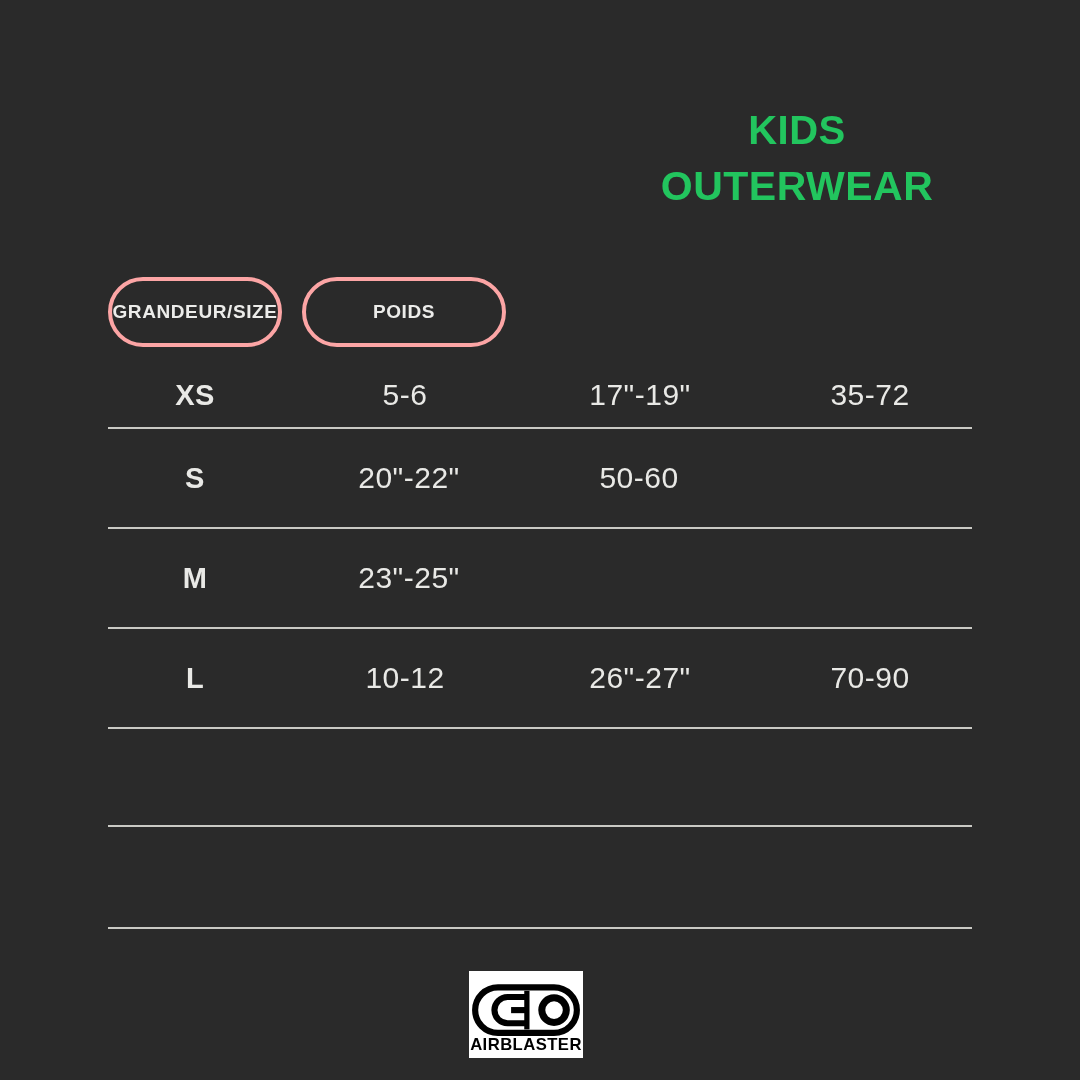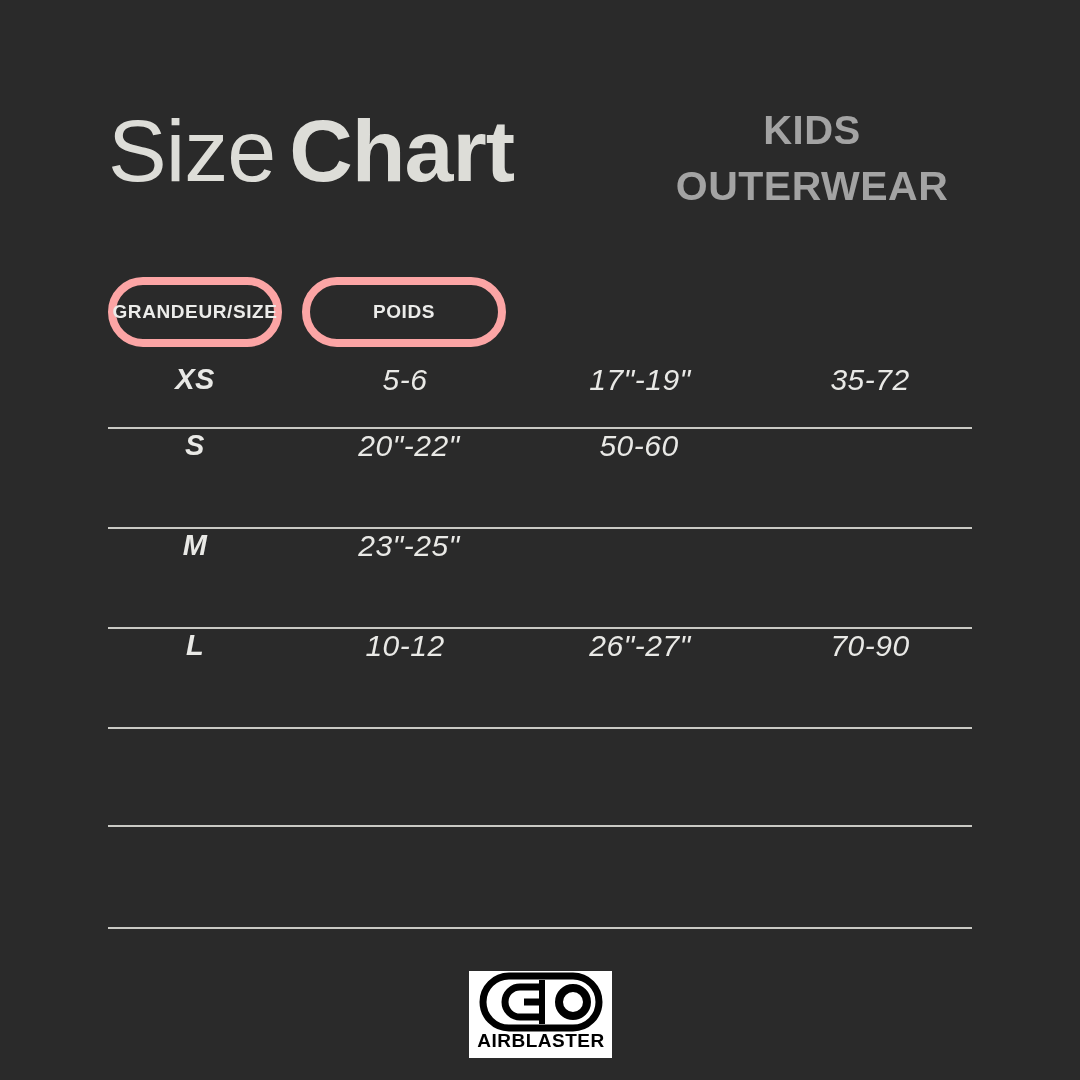--- a/index.html
+++ b/index.html
@@ -45,25 +45,25 @@
   .title .t-light {
     font-weight: 300;
   }
   .title .t-bold {
     font-weight: 700;
     margin-left: 14px;
   }
 
   .category {
     position: absolute;
-    right: 0px;
+    right: 15px;
     top: 6px;
     width: 320px;
     text-align: center;
-    color: #a3a3a3;
+    color: #22c55e;
     font-weight: 700;
     font-size: 40px;
     line-height: 56px;
     letter-spacing: 0.5px;
   }
   .category .cat-line {
     display: block;
     white-space: nowrap;
   }
   .category .cat-line2 {
@@ -79,21 +79,21 @@
   }
 
   .head-row {
     display: flex;
     height: 70px;
   }
 
   .pill {
     box-sizing: border-box;
     height: 70px;
-    border: 8px solid #fca5a5;
+    border: 4px solid #fca5a5;
     border-radius: 36px;
     display: flex;
     align-items: center;
     justify-content: center;
     color: #ececea;
     font-weight: 700;
     font-size: 19px;
     letter-spacing: 0.6px;
     text-align: center;
   }
@@ -103,23 +103,23 @@
   .col-2 { width: 216px; margin-left: 15px; }
   .col-3 { width: 216px; margin-left: 19px; }
   .col-4 { width: 204px; margin-left: 20px; }
 
   .rows {
     margin-top: 0px;
   }
 
   .row {
     display: flex;
+    align-items: center;
     height: 98px;
     border-bottom: 2px solid #c9c9c4;
-    font-style: italic;
   }
   .row.first {
     height: 82px;
     padding-top: 16px;
     box-sizing: border-box;
   }
   .row.empty {
     height: 96px;
   }
   .row.last-empty {
@@ -142,40 +142,37 @@
   .c1 { width: 174px; }
   .c2 { width: 216px; margin-left: 15px; }
   .c3 { width: 216px; margin-left: 19px; }
   .c4 { width: 204px; margin-left: 20px; }
 
   
   .logo-box {
     position: absolute;
     left: 469px;
     top: 971px;
-    width: 143px;
+    width: 114px;
     height: 87px;
     background: #ffffff;
     display: flex;
-    align-items: flex-start;
+    align-items: flex-end;
     justify-content: center;
   }
   .logo-svg {
     display: block;
   }
 </style>
 </head>
 <body>
 
 <div class="page">
 
   <div class="header">
-    <div class="title">
-      <span class="t-light">Size</span><span class="t-bold">Chart</span>
-    </div>
     <div class="category">
       <span class="cat-line cat-line1">KIDS</span>
       <span class="cat-line cat-line2">OUTERWEAR</span>
     </div>
   </div>
 
   <div class="table">
 
     <div class="head-row">
       <div class="pill col-1">GRANDEUR/SIZE</div>

